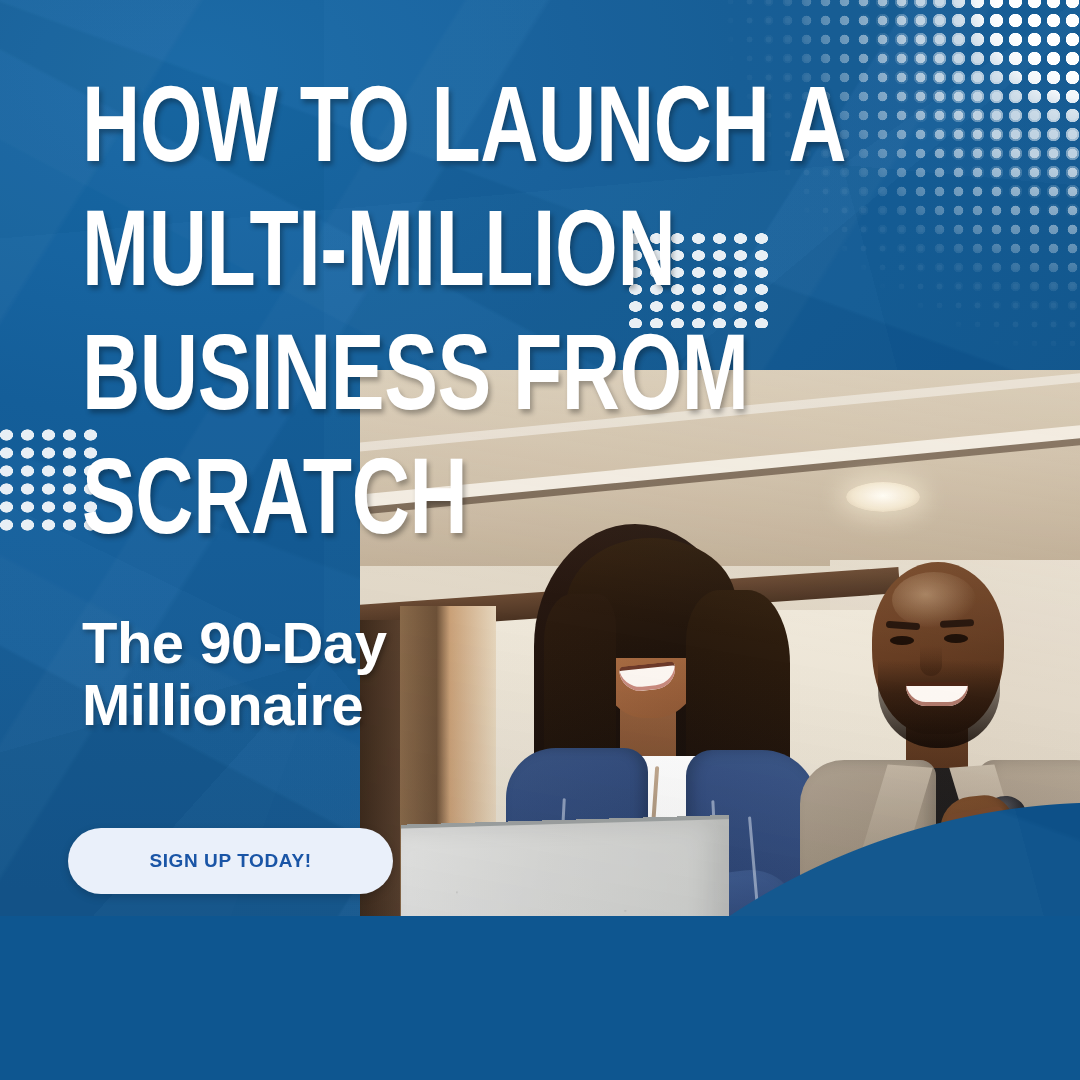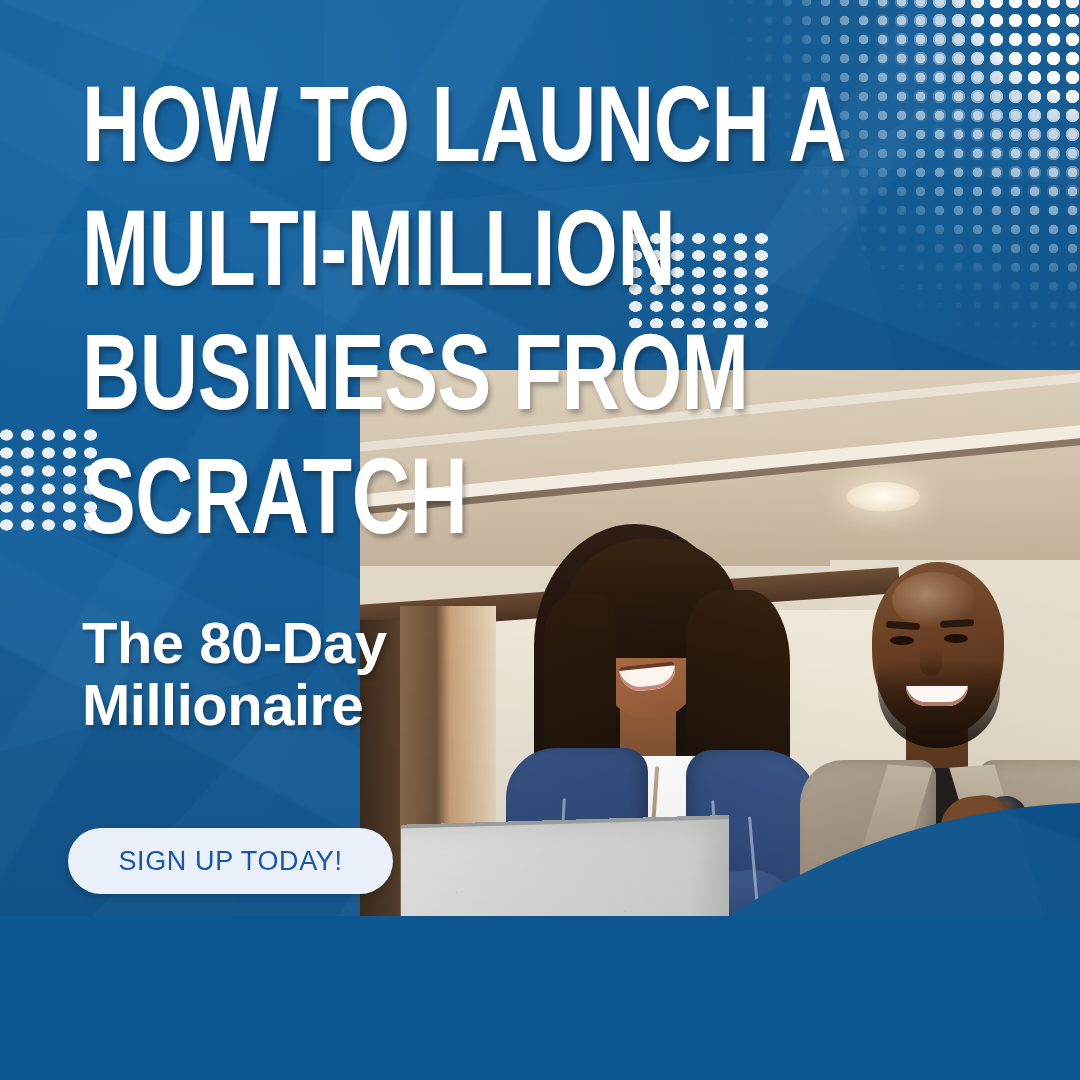--- a/index.html
+++ b/index.html
@@ -402,22 +402,22 @@
     position:absolute; left:68px; top:828px;
     width:325px; height:66px;
     border-radius:33px;
     background:#eaf0fa;
     display:flex; align-items:center; justify-content:center;
     box-shadow:0 3px 8px rgba(0,0,0,.18);
     cursor:pointer;
     border:none;
   }
   .cta-label{
-    font-weight:400;
-    font-size:27px;
+    font-weight:700;
+    font-size:19px;
     letter-spacing:.6px;
     color:#1a55a6;
     white-space:nowrap;
     text-align:center;
   }
 </style>
 </head>
 <body>
 
 <div id="poster">
@@ -514,21 +514,21 @@
   <div class="content">
 
     <div class="headline">
       <span class="hl-line">HOW TO LAUNCH A</span>
       <span class="hl-line">MULTI-MILLION</span>
       <span class="hl-line">BUSINESS FROM</span>
       <span class="hl-line">SCRATCH</span>
     </div>
 
     <div class="subtitle">
-      <span class="sub-line">The 80-Day</span>
+      <span class="sub-line">The 90-Day</span>
       <span class="sub-line">Millionaire</span>
     </div>
 
     <button class="cta">
       <span class="cta-label">SIGN UP TODAY!</span>
     </button>
 
   </div>
 </div>
 

